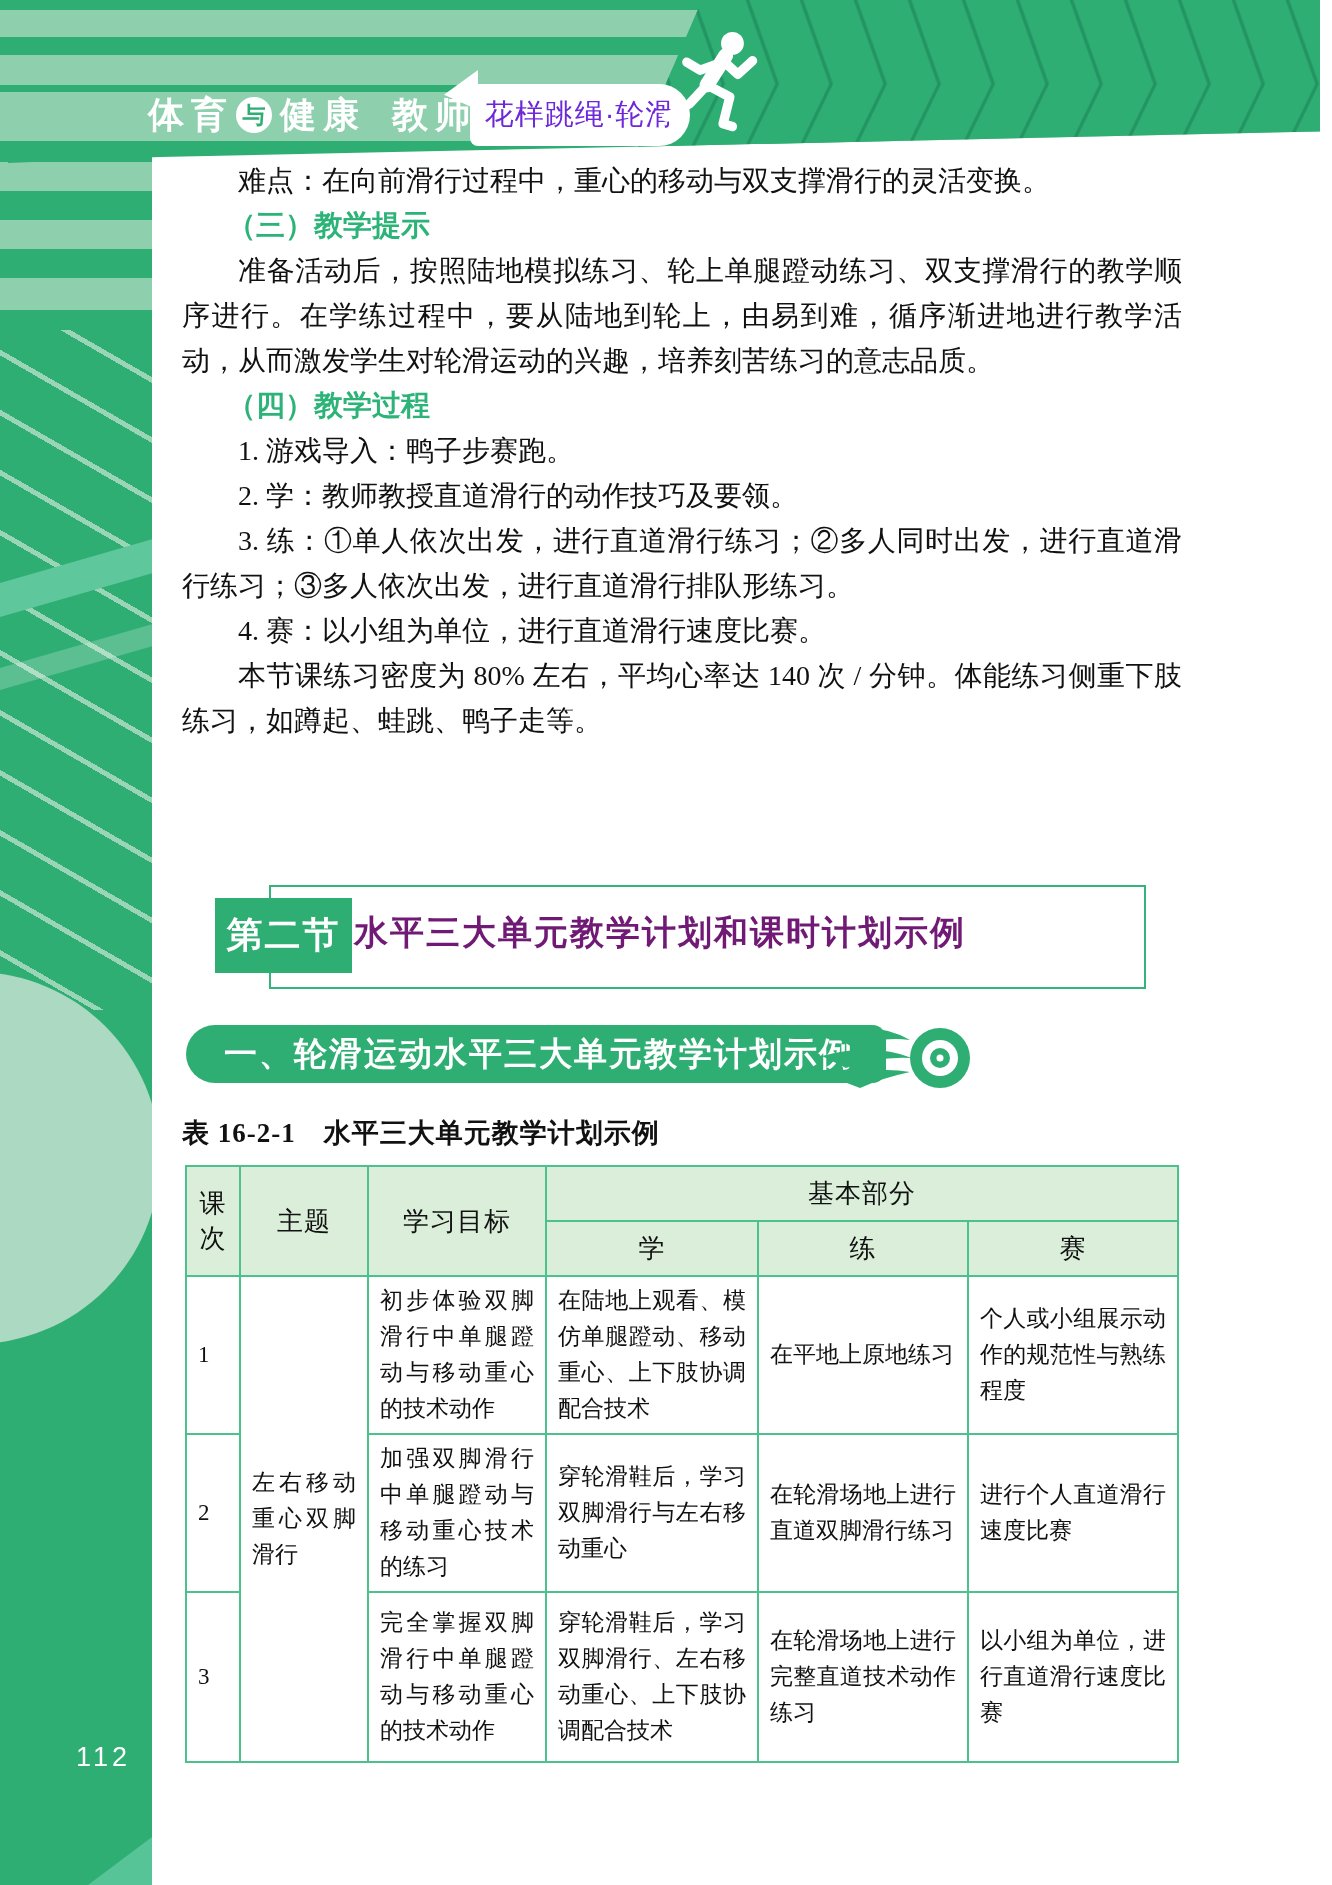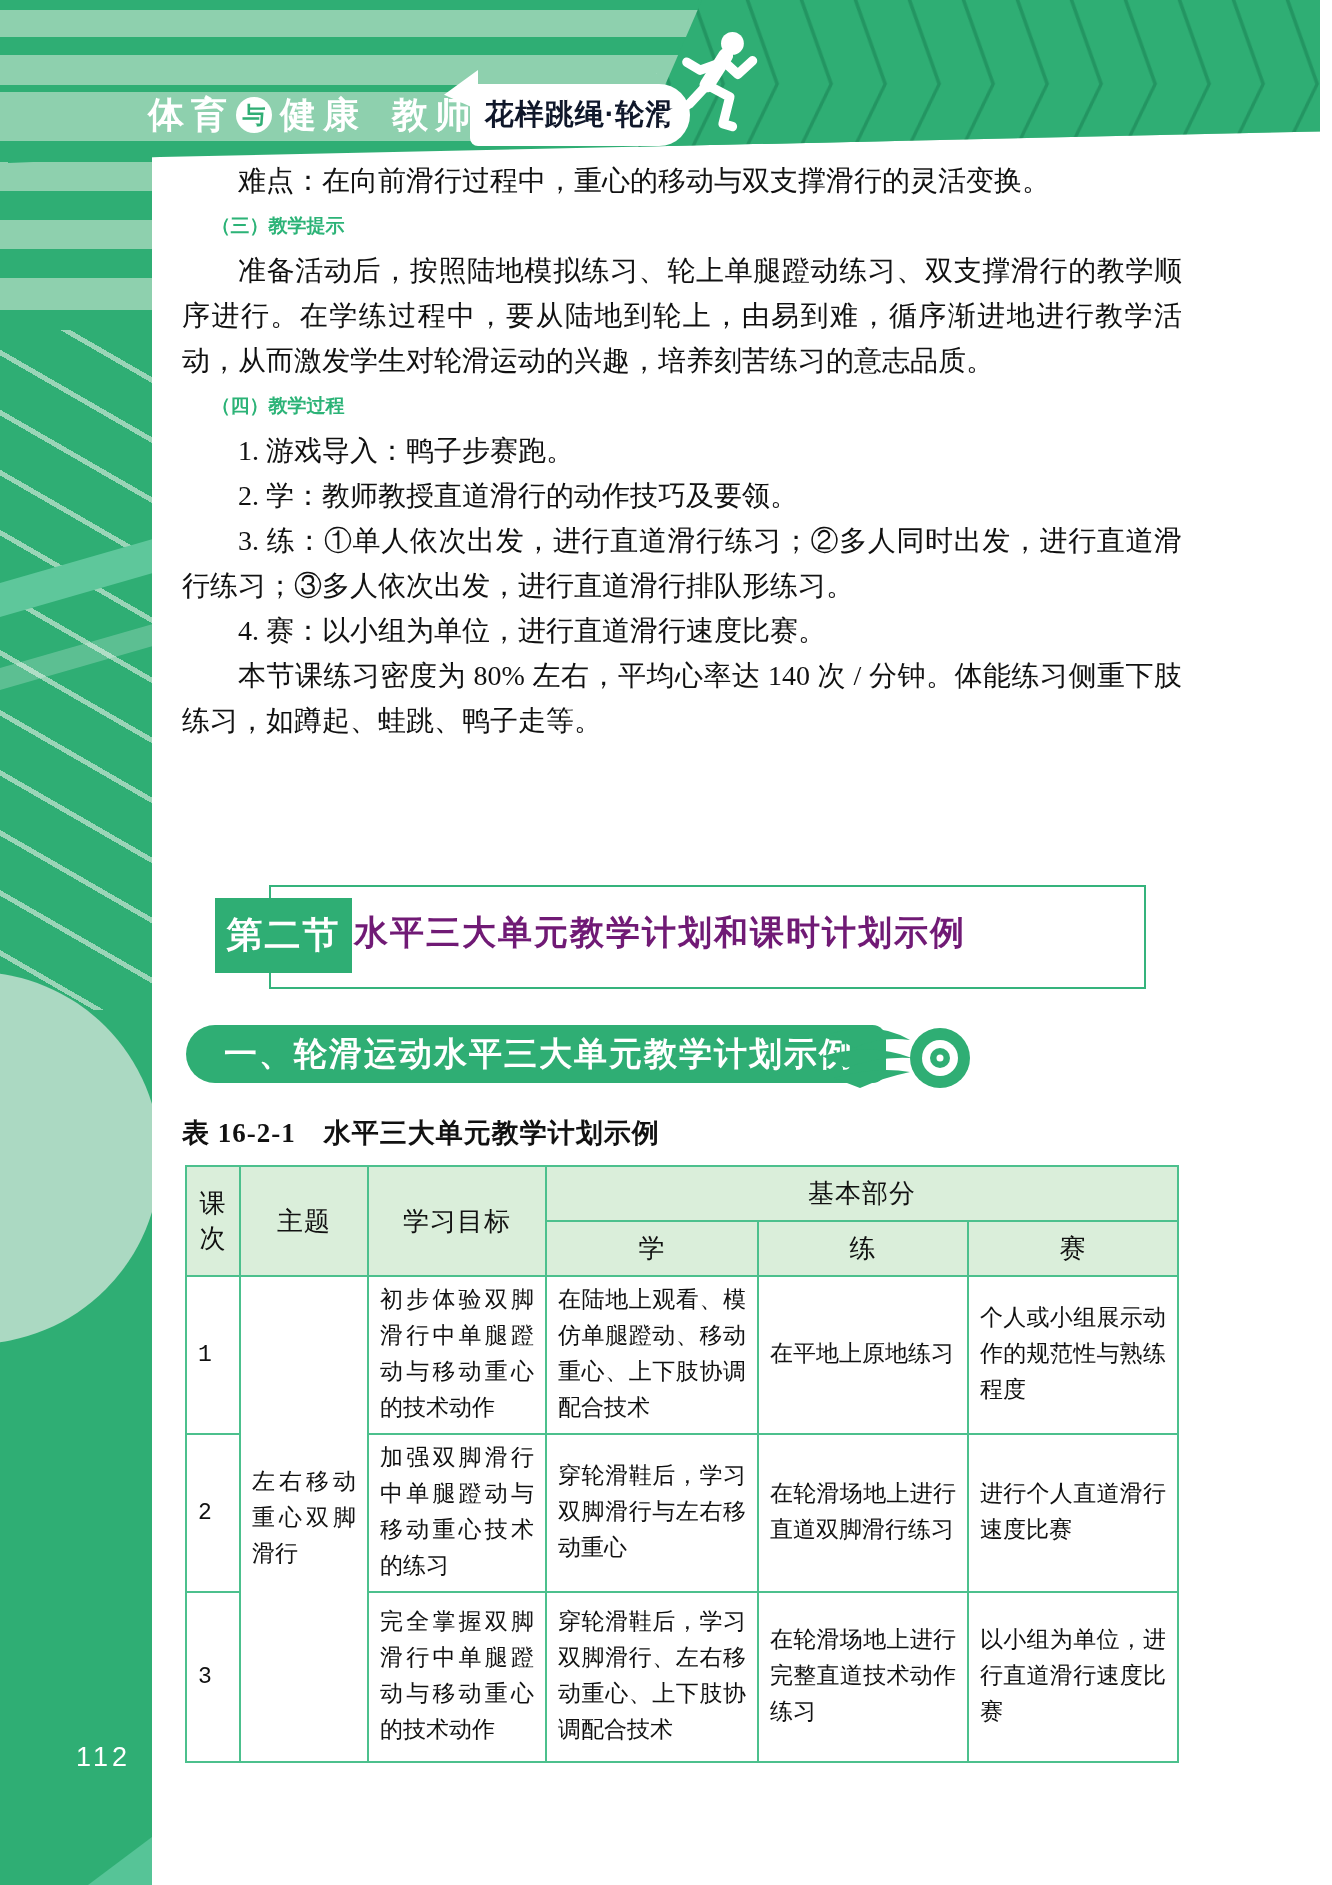--- a/index.html
+++ b/index.html
@@ -30,51 +30,51 @@
   .chev-zone{position:absolute;right:0;top:0;width:690px;height:166px;background:#2fae74;
     clip-path:polygon(72px 0,100% 0,100% 100%,0 100%);}
   .chev-zone svg{display:block;width:100%;height:100%;}
   .header-title{position:absolute;left:140px;top:88px;height:54px;display:flex;align-items:center;
     color:#fff;font-family:"Liberation Sans","DejaVu Sans",sans-serif;font-weight:bold;font-size:36px;letter-spacing:7px;}
   .conj-circle{width:36px;height:36px;border-radius:50%;background:#fff;color:#2fae74;font-size:23px;letter-spacing:0;
     display:flex;align-items:center;justify-content:center;margin:0 8px 0 2px;flex:0 0 auto;}
   .title-gap{width:26px;}
   .edition-badge{position:absolute;left:462px;top:84px;width:220px;height:62px;background:#fff;
     border-radius:8px 31px 31px 8px;display:flex;align-items:center;justify-content:center;
-    color:#0f172a;font-family:"Liberation Sans","DejaVu Sans",sans-serif;font-weight:bold;font-size:29px;letter-spacing:1px;}
+    color:#6d28d9;font-family:"Liberation Sans","DejaVu Sans",sans-serif;font-weight:normal;font-size:29px;letter-spacing:1px;}
   .edition-badge::before{content:"";position:absolute;left:-26px;top:-14px;width:34px;height:40px;background:#fff;
     clip-path:polygon(0 62%,100% 0,100% 100%);}
   .runners{position:absolute;left:648px;top:24px;width:228px;height:138px;}
 
   
   .content{position:absolute;left:152px;top:158px;width:1180px;padding-left:30px;box-sizing:border-box;z-index:4;}
   .flow{width:1000px;}
   .para{font-size:28px;line-height:45px;text-align:justify;text-indent:2em;margin:0;}
   .green-h{font-family:"Liberation Sans","DejaVu Sans",sans-serif;font-weight:bold;color:#2cb377;
-    font-size:19px;line-height:45px;margin:0;text-indent:1.55em;}
+    font-size:29px;line-height:45px;margin:0;text-indent:1.55em;}
 
   
   .section-block{position:relative;margin-top:142px;height:112px;}
   .sec-outline{position:absolute;left:87px;top:0;width:873px;height:100px;border:2px solid #35b37c;background:#fff;}
   .sec-badge{position:absolute;left:33px;top:13px;width:137px;height:75px;background:#2fae74;color:#fff;
     font-family:"Liberation Sans","DejaVu Sans",sans-serif;font-weight:bold;font-size:36px;
     display:flex;align-items:center;justify-content:center;letter-spacing:2px;}
   .sec-title{position:absolute;left:172px;top:0;height:95px;display:flex;align-items:center;
     font-family:"Liberation Sans","DejaVu Sans",sans-serif;font-weight:bold;font-size:34px;color:#701a75;letter-spacing:2px;}
 
   
   .banner{position:relative;margin-top:28px;height:62px;}
   .banner-pill{position:absolute;left:4px;top:0;width:700px;height:58px;background:#2fae74;
     border-radius:30px 14px 14px 30px;display:flex;align-items:center;padding-left:38px;box-sizing:border-box;
     color:#fff;font-family:"Liberation Sans","DejaVu Sans",sans-serif;font-weight:bold;font-size:33px;letter-spacing:2px;}
   .banner-icon{position:absolute;left:636px;top:-13px;width:170px;height:92px;}
 
   
   .tbl-title{margin-top:28px;width:1000px;font-size:27px;font-weight:bold;letter-spacing:1px;}
-  table.plan{margin-top:14px;margin-left:3px;border-collapse:collapse;width:992px;table-layout:fixed;font-family:Liberation Mono, monospace;}
+  table.plan{margin-top:14px;margin-left:3px;border-collapse:collapse;width:992px;table-layout:fixed;}
   table.plan td,table.plan th{border:2px solid #4cc08d;vertical-align:middle;box-sizing:border-box;}
   table.plan th{background:#daeeda;font-weight:normal;font-size:26px;padding:2px 4px;letter-spacing:1px;}
   table.plan td{font-size:23px;line-height:36px;padding:6px 11px;text-align:justify;}
   td.cnum{text-align:center;font-size:25px;}
   tr.hr1{height:55px;}  tr.hr2{height:55px;}
   tr.r1{height:155px;} tr.r2{height:155px;} tr.r3{height:170px;}
 </style>
 </head>
 <body>
 

